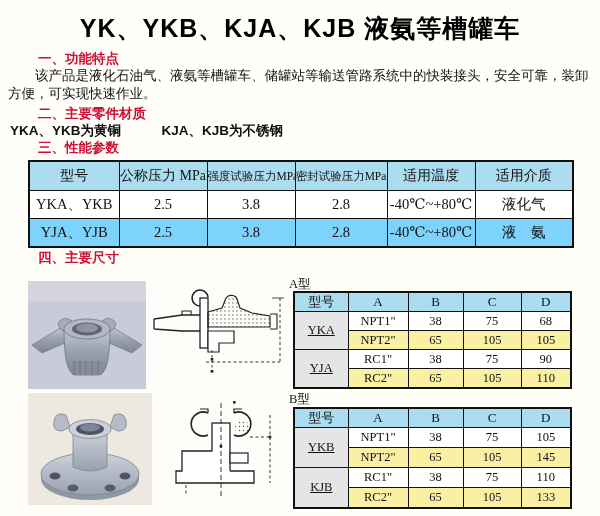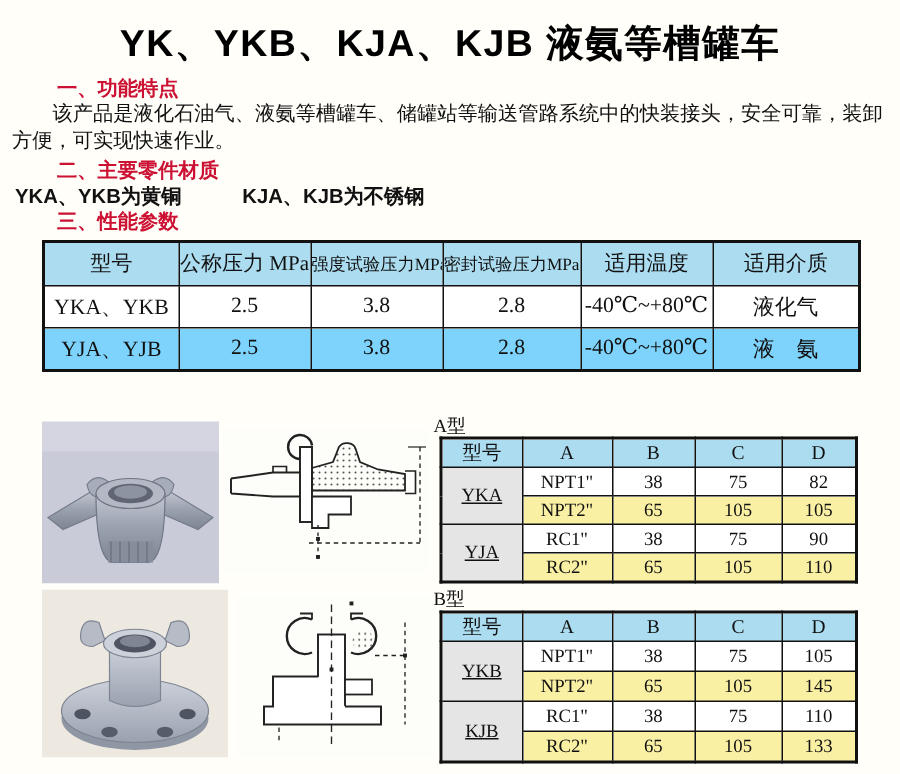--- a/index.html
+++ b/index.html
@@ -111,20 +111,21 @@
         <td>YJA、YJB</td>
         <td>2.5</td>
         <td>3.8</td>
         <td>2.8</td>
         <td>-40℃~+80℃</td>
         <td>液　氨</td>
       </tr>
     </tbody>
   </table>
 
+  <div class="sec-heading" id="heading-4">四、主要尺寸</div>
 
   <div class="fig" id="photo-a">
     <svg viewBox="0 0 118 108">
       <defs>
         <linearGradient id="mA" x1="0" y1="0" x2="0" y2="1">
           <stop offset="0" stop-color="#c3c8d2"></stop>
             <stop offset="0.5" stop-color="#99a0ae"></stop>
             <stop offset="1" stop-color="#7d8492"></stop>
         </linearGradient>
       </defs>
@@ -251,21 +252,21 @@
         <th>C</th>
         <th>D</th>
       </tr>
     </thead>
     <tbody>
       <tr>
         <td class="model" rowspan="2">YKA</td>
         <td>NPT1"</td>
         <td>38</td>
         <td>75</td>
-        <td>82</td>
+        <td>68</td>
       </tr>
       <tr class="yellow">
         <td>NPT2"</td>
         <td>65</td>
         <td>105</td>
         <td>105</td>
       </tr>
       <tr>
         <td class="model" rowspan="2">YJA</td>
         <td>RC1"</td>

